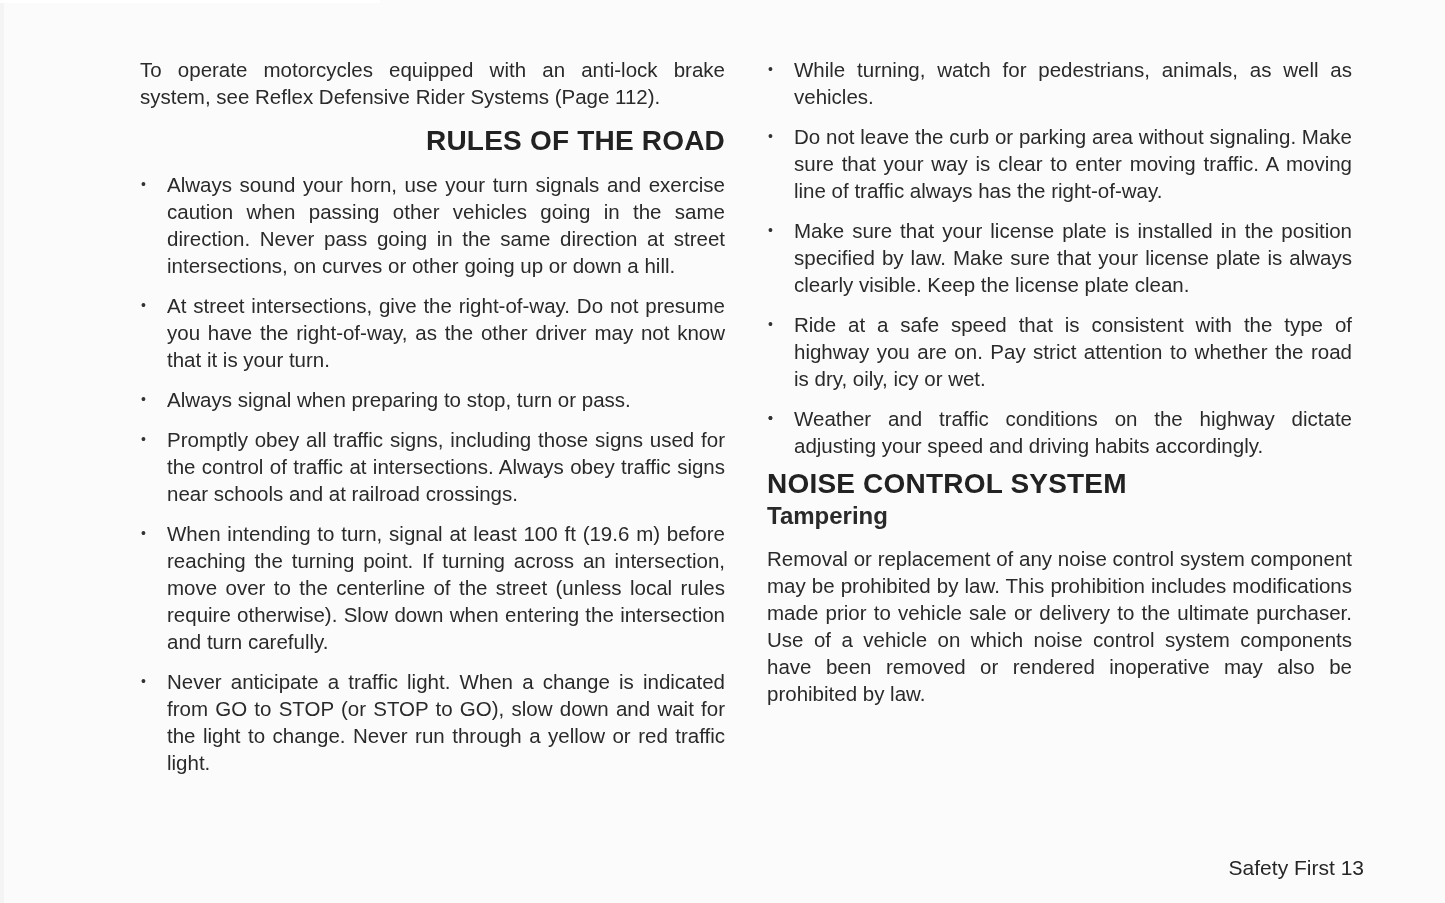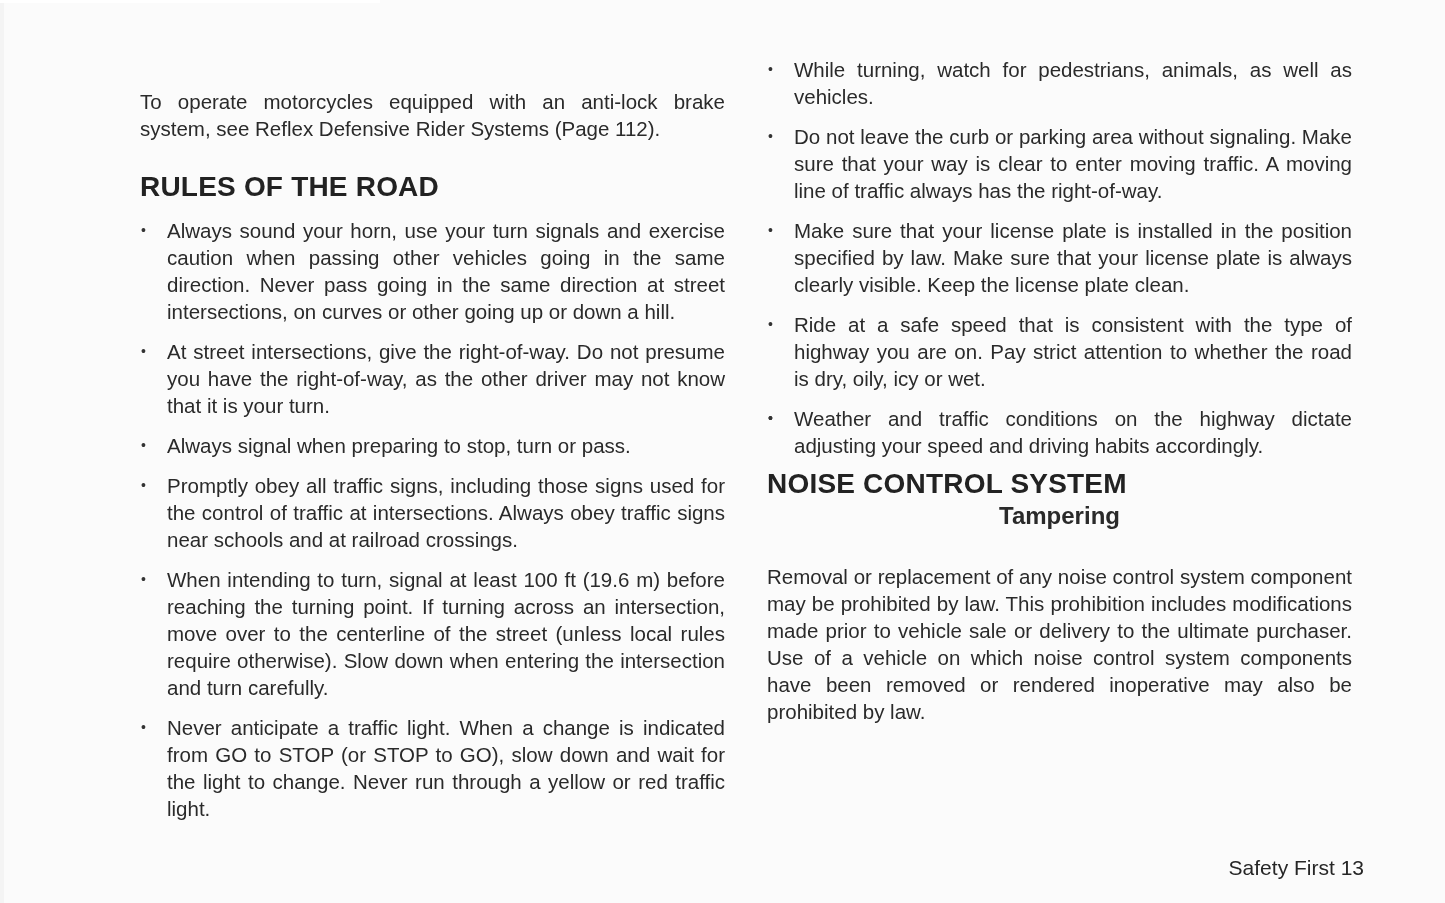--- a/index.html
+++ b/index.html
@@ -28,35 +28,33 @@
       width: 585px;
     }
     .col-left { left: 140px; }
     .col-right { left: 767px; }
 
     .para {
       font-size: 20.5px;
       line-height: 27px;
       text-align: justify;
       color: #2a2a2a;
-      margin-top: 32px;
     }
     .h1 {
       font-size: 28px;
       font-weight: bold;
       line-height: 34px;
       color: #222;
       letter-spacing: 0.2px;
     }
     .h2 {
       font-size: 24px;
       font-weight: bold;
       line-height: 30px;
       color: #2a2a2a;
-      text-align: center;
     }
     ul.bullets { list-style: none; }
     ul.bullets li {
       position: relative;
       padding-left: 27px;
       font-size: 20.5px;
       line-height: 27px;
       text-align: justify;
       color: #2a2a2a;
       margin-bottom: 13px;
@@ -79,21 +77,21 @@
     }
   </style>
 </head>
 <body>
 
 <div class="edge-left"></div>
 <div class="edge-top"></div>
 
 <div class="column col-left">
   <p class="para">To operate motorcycles equipped with an anti-lock brake system, see Reflex Defensive Rider Systems (Page 112).</p>
-  <h1 class="h1" style="margin-top:28px; margin-bottom:13px;">RULES OF THE ROAD</h1>
+  <h1 class="h1" style="margin-top:14px; margin-bottom:13px;text-align:right;">RULES OF THE ROAD</h1>
   <ul class="bullets">
     <li><span class="dot">•</span><span>Always sound your horn, use your turn signals and exercise caution when passing other vehicles going in the same direction. Never pass going in the same direction at street intersections, on curves or other going up or down a hill.</span></li>
     <li><span class="dot">•</span><span>At street intersections, give the right-of-way. Do not presume you have the right-of-way, as the other driver may not know that it is your turn.</span></li>
     <li><span class="dot">•</span><span>Always signal when preparing to stop, turn or pass.</span></li>
     <li><span class="dot">•</span><span>Promptly obey all traffic signs, including those signs used for the control of traffic at intersections. Always obey traffic signs near schools and at railroad crossings.</span></li>
     <li><span class="dot">•</span><span>When intending to turn, signal at least 100 ft (19.6 m) before reaching the turning point. If turning across an intersection, move over to the centerline of the street (unless local rules require otherwise). Slow down when entering the intersection and turn carefully.</span></li>
     <li><span class="dot">•</span><span>Never anticipate a traffic light. When a change is indicated from GO to STOP (or STOP to GO), slow down and wait for the light to change. Never run through a yellow or red traffic light.</span></li>
   </ul>
 </div>
 

